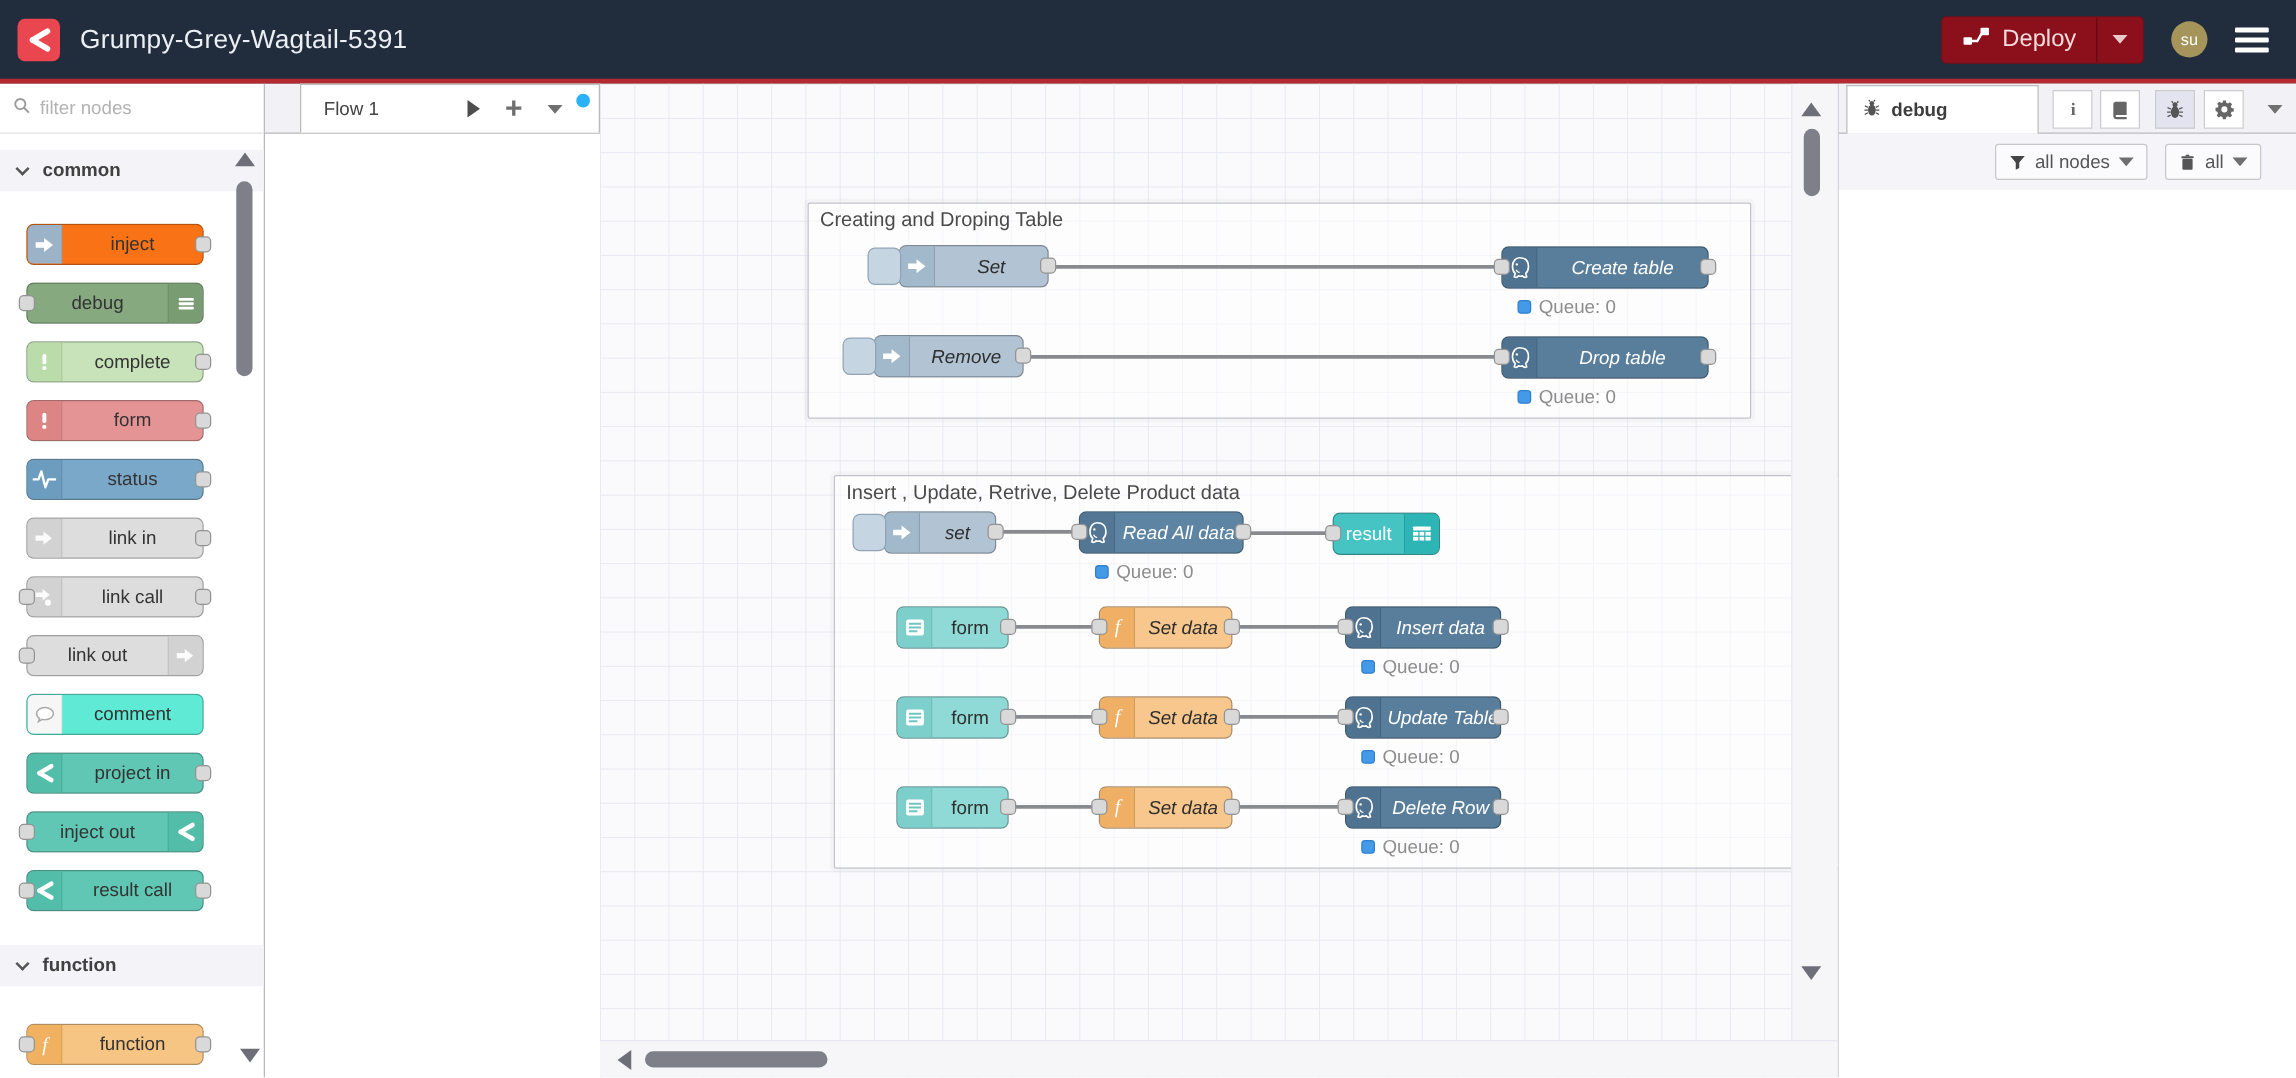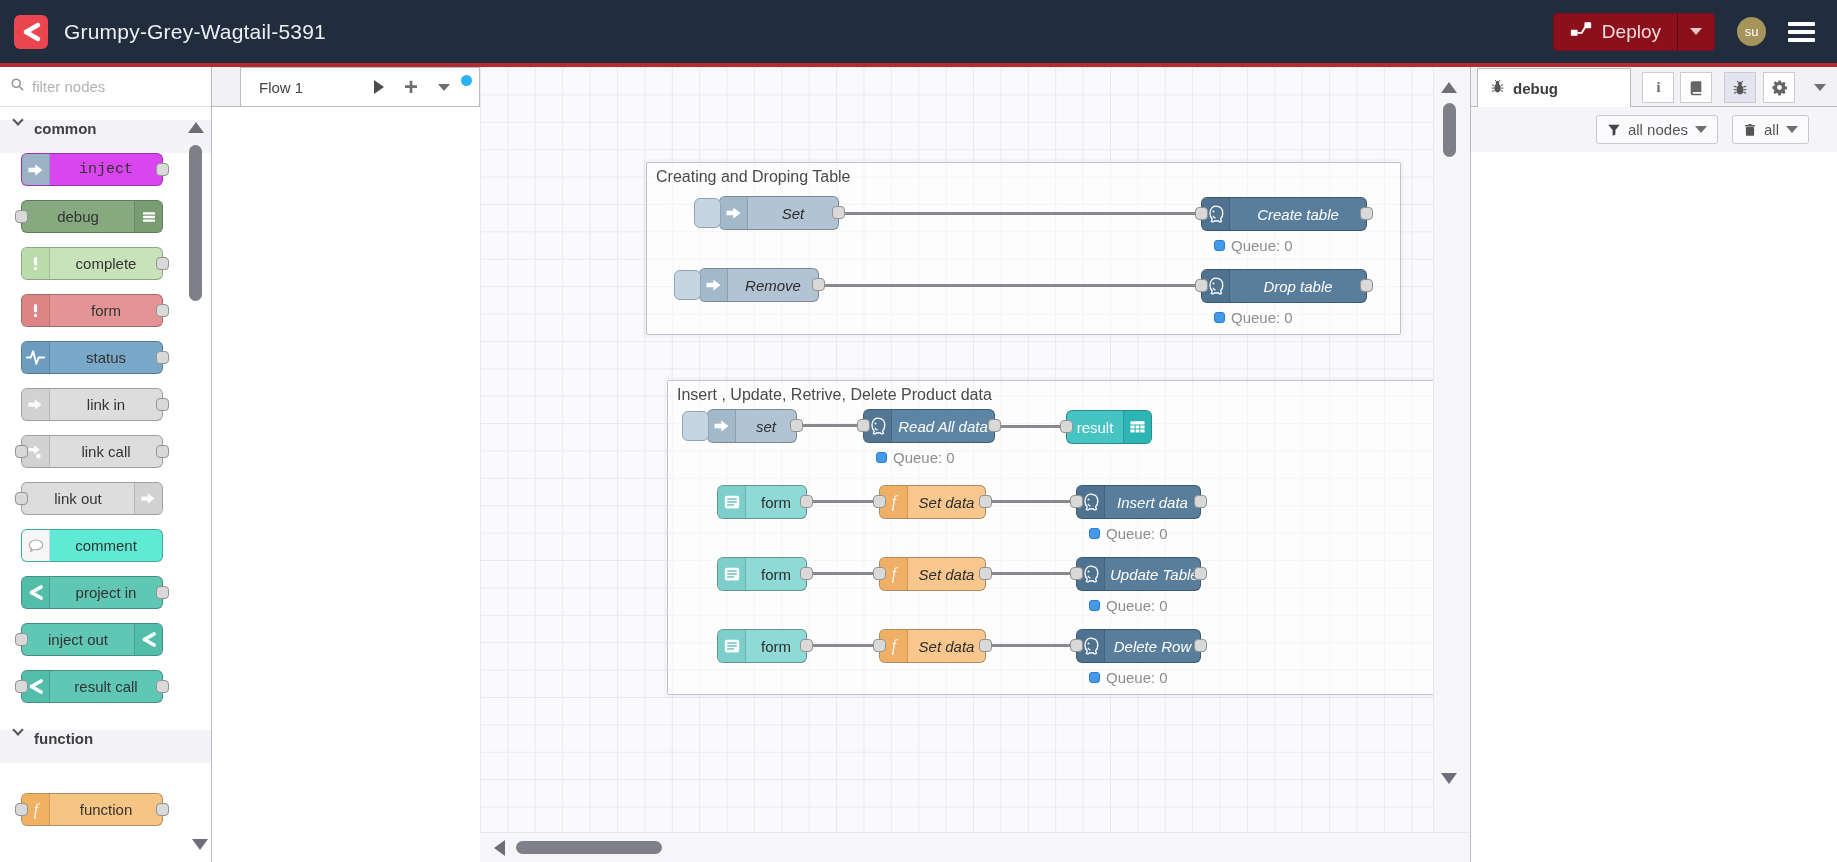--- a/index.html
+++ b/index.html
@@ -29,21 +29,21 @@
   #main { display:flex; height:795px; }
   #palette { width:212px; border-right:1px solid #b9b9c1; display:flex; flex-direction:column; background:#fff; position:relative;}
   #canvas-col { flex:1; display:flex; flex-direction:row; min-width:0; }
   #sidebar { width:367px; border-left:1px solid #b9b9c1; display:flex; flex-direction:column; background:#fff; }
 
   
   #filter-row { height:40px; border-bottom:1px solid #e2e2e6; display:flex; align-items:center; padding:0 10px; gap:7px; }
   #filter-input { border:none; outline:none; font-size:15px; color:#555; width:150px; }
   #filter-input::placeholder { color:#b3b3b3; }
   #palette-scroll { flex:1; position:relative; overflow:hidden; padding-top:13px; }
-  .palette-header { height:33px; background:#f3f3f8; display:flex; align-items:flex-start;
+  .palette-header { height:33px; background:#f3f3f8; display:flex; align-items:center;
     gap:12px; padding-left:14px; font-size:15px; font-weight:bold; color:#404040; }
   .chev { width:8px; height:8px; border-right:2px solid #555; border-bottom:2px solid #555;
     transform:rotate(45deg); margin-top:-4px; }
   .pnode { position:relative; width:142px; height:33px; margin:0 0 14px 21px;
     border:1px solid rgba(0,0,0,.28); border-radius:6px; display:flex; align-items:stretch; }
   .pnode .nlabel { font-size:15px; color:#333; }
   #palette-vthumb { position:absolute; right:9px; top:38px; width:13px; height:156px;
     background:#7f7f89; border-radius:7px; }
   .tri-up { width:0; height:0; border-left:8px solid transparent; border-right:8px solid transparent;
     border-bottom:11px solid #6e6e78; position:absolute; }
@@ -176,21 +176,21 @@
           </svg>
       </span>
       <input id="filter-input" placeholder="filter nodes" style="">
     </div>
     <div id="palette-scroll">
       <div id="palette-list">
           <div class="palette-header">
             <div class="chev"></div>
             <span>common</span>
           </div>
-          <div class="pnode" style="background: #d946ef;  font-family: Liberation Mono, monospace;">
+          <div class="pnode" style="background: #f97316; margin-top: 26px;">
             <div class="icon-strip" style="background: rgb(156, 178, 199);">
               <svg viewBox="0 0 24 24" width="18" height="18">
                 <path fill="#fff" d="M2 9h9V4.5L20.5 12 11 19.5V15H2z"></path>
               </svg>
             </div>
             <div class="nlabel">inject</div>
             <div class="port out"></div>
           </div>
           <div class="pnode" style="background: rgb(135, 169, 128);">
             <div class="nlabel">debug</div>

